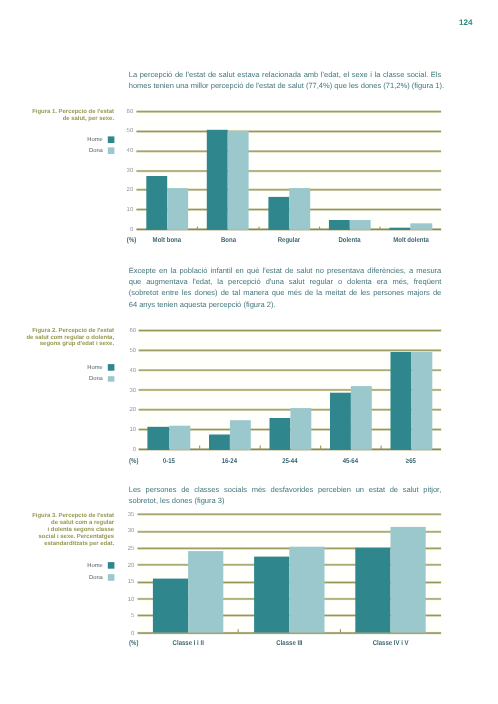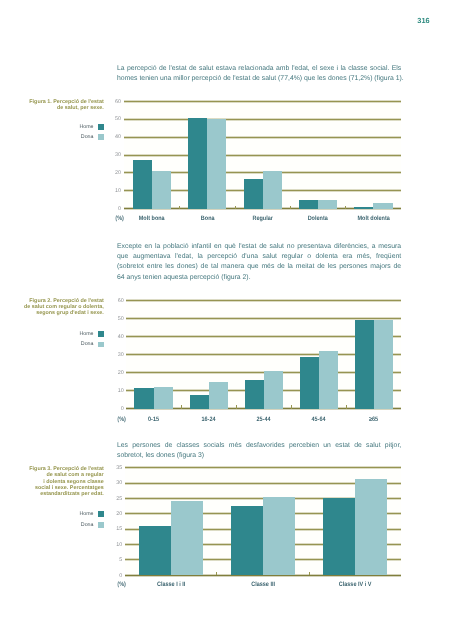--- a/index.html
+++ b/index.html
@@ -41,21 +41,21 @@
         white-space:nowrap;text-align:center;line-height:6.35px;
         transform:scaleX(0.865);transform-origin:50% 0;}
   .pct{position:absolute;font-size:6.35px;font-weight:bold;color:#3d6570;
        white-space:nowrap;line-height:6.35px;
        transform:scaleX(0.865);transform-origin:100% 0;}
 </style>
 </head>
 <body>
 
 <div class="page">
-  <div class="pageno">316</div>
+  <div class="pageno">124</div>
 
   <div class="para" style="top:64.3px">
       <div class="ln j">La percepció de l'estat de salut estava relacionada amb l'edat, el sexe i la classe social. Els</div>
       <div class="ln">homes tenien una millor percepció de l'estat de salut (77,4%) que les dones (71,2%) (figura 1).</div>
     </div>
   <div class="caption" style="top:99.16px">
       <div class="cl">Figura 1. Percepció de l'estat</div>
       <div class="cl">de salut, per sexe.</div>
     </div>
   <div class="legend" style="top:124.55px">

